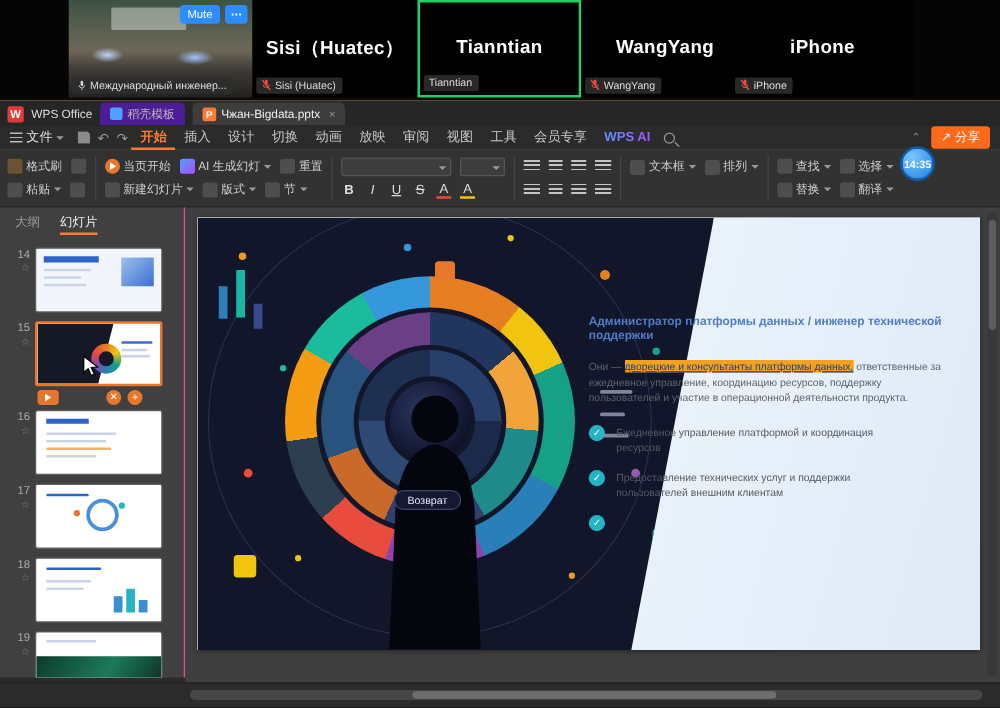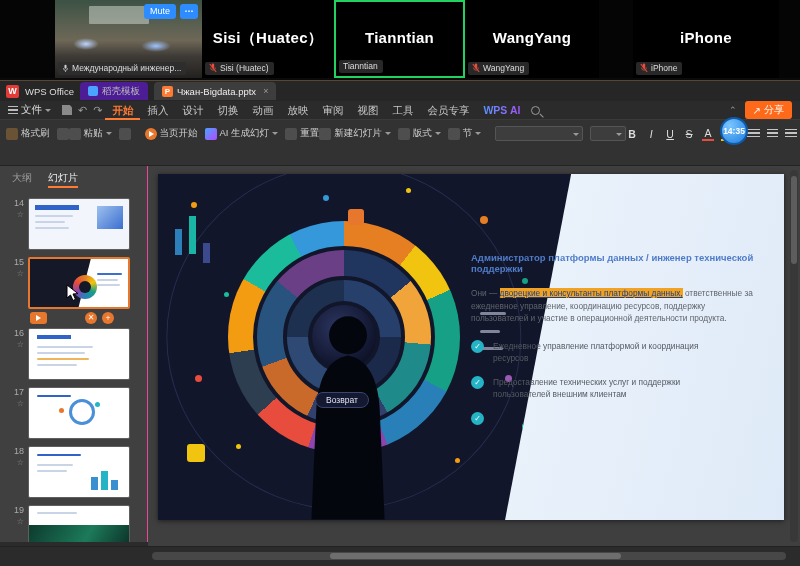--- a/index.html
+++ b/index.html
@@ -54,21 +54,21 @@
   .ai-tab{font-weight:bold;background:linear-gradient(90deg,#4aa3ff,#b14aff);-webkit-background-clip:text;
           background-clip:text;color:transparent;padding:0 7px;}
   .mag{width:9px;height:9px;border:1.4px solid #9a9a9a;border-radius:50%;position:relative;margin:0 4px;}
   .mag::after{content:"";position:absolute;width:5px;height:1.4px;background:#9a9a9a;left:7px;top:8px;transform:rotate(45deg);}
   .mright{margin-left:auto;display:flex;align-items:center;gap:8px;}
   .chev{color:#9a9a9a;font-size:9px;}
   .share{background:#ff6a1a;color:#fff;border-radius:3px;padding:2px 8px;font-size:10px;display:flex;gap:3px;align-items:center;}
   
   .ribbon{position:absolute;top:39px;left:0;right:0;height:46px;background:#323232;border-bottom:1px solid #232323;
           display:flex;align-items:stretch;padding:3px 6px;gap:7px;font-size:9.5px;color:#cfcfcf;}
-  .rgroup{display:flex;flex-direction:row;justify-content:flex-start;padding:1px 0;}
+  .rgroup{display:flex;flex-direction:column;justify-content:flex-start;padding:1px 0;}
   .rrow{display:flex;align-items:center;gap:7px;height:19px;}
   .rbtn{display:flex;align-items:center;gap:3px;cursor:pointer;white-space:nowrap;}
   .ic{width:12px;height:12px;border-radius:2px;background:#4e4e4e;flex:0 0 auto;}
   .ic.warm{background:#6a5335;}
   .ic.ai{background:linear-gradient(135deg,#4aa3ff,#b14aff);}
   .play-ic{width:12px;height:12px;border-radius:50%;background:#e8772e;position:relative;flex:0 0 auto;}
   .play-ic::after{content:"";position:absolute;left:4.5px;top:3px;border-left:5px solid #fff;
                   border-top:3px solid transparent;border-bottom:3px solid transparent;}
   .car{width:0;height:0;border-left:3px solid transparent;border-right:3px solid transparent;border-top:3.5px solid #9a9a9a;}
   .vsep{width:1px;background:#454545;margin:2px 0;}
@@ -210,21 +210,21 @@
           <svg width="8" height="10" viewBox="0 0 10 12">
               <rect x="3.5" y="0.5" width="3" height="6" rx="1.5" fill="#e74c3c"></rect>
               <path d="M2 5.5 a3 3.2 0 0 0 6 0" stroke="#e74c3c" stroke-width="1" fill="none"></path>
               <line x1="1" y1="1" x2="9" y2="11" stroke="#e74c3c" stroke-width="1.4"></line>
             </svg>
         </span>
         <span>WangYang</span>
       </div>
     </div>
 
-    <div class="vtile" style="left:633px;width:146px;">
+    <div class="vtile" style="left:585px;width:146px;">
       <div class="pname">iPhone</div>
       <div class="plabel">
         <span class="micoff">
           <svg width="8" height="10" viewBox="0 0 10 12">
               <rect x="3.5" y="0.5" width="3" height="6" rx="1.5" fill="#e74c3c"></rect>
               <path d="M2 5.5 a3 3.2 0 0 0 6 0" stroke="#e74c3c" stroke-width="1" fill="none"></path>
               <line x1="1" y1="1" x2="9" y2="11" stroke="#e74c3c" stroke-width="1.4"></line>
             </svg>
         </span>
         <span>iPhone</span>

